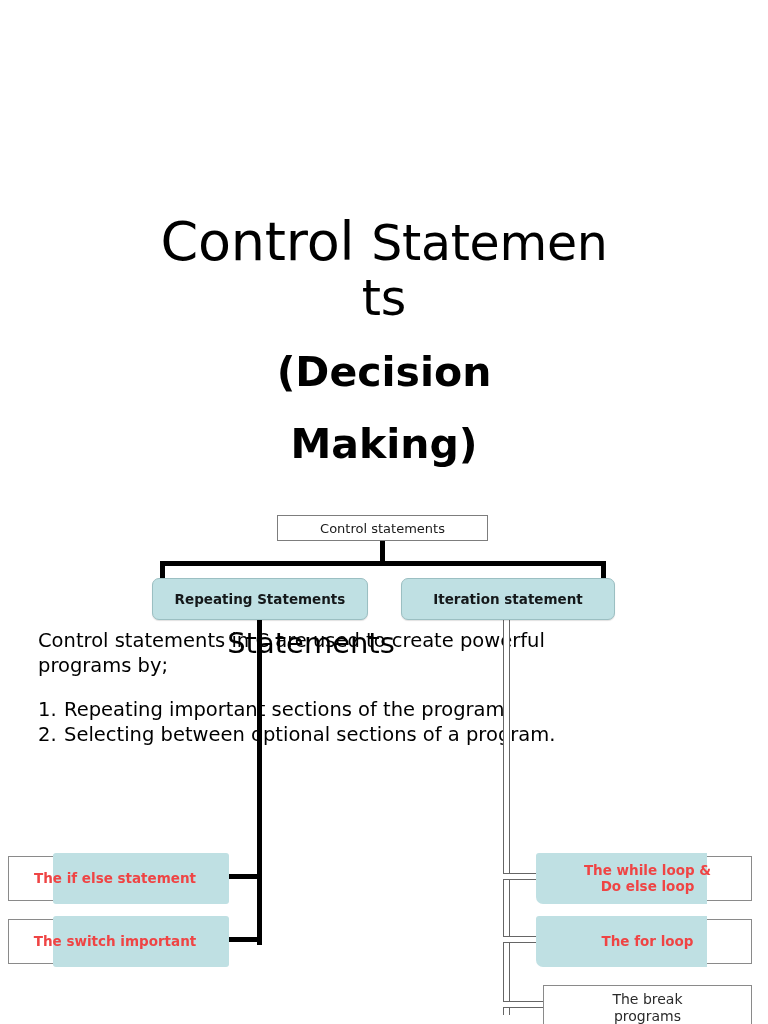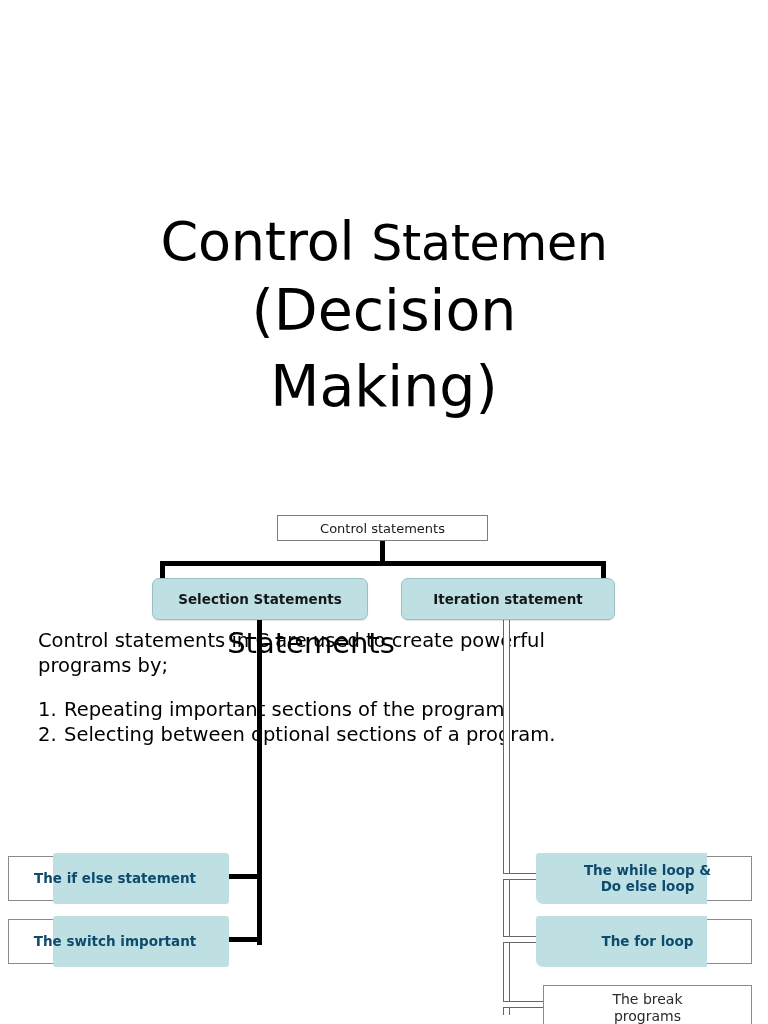--- a/index.html
+++ b/index.html
@@ -41,24 +41,25 @@
     font-size: 49px;
     font-weight: 400;
     letter-spacing: -0.3px;
   }
   #title-line2 {
     font-size: 49px;
     line-height: 1.16;
     text-align: center;
   }
   #title-paren {
-    font-size: 57px;
+    font-size: 41px;
     line-height: 1.30;
     text-align: center;
-    margin-top: 2px;
+    margin-top: 18px;
+    font-weight: bold;
   }
 
   
   #slide-two {
     position: absolute;
     left: 0;
     top: 512px;
     width: 768px;
     height: 512px;
   }
@@ -158,21 +159,21 @@
   }
   .leaf .txt {
     position: absolute;
     inset: 0;
     display: flex;
     align-items: center;
     justify-content: center;
     text-align: center;
     font-size: 13.5px;
     font-weight: bold;
-    color: #0c4a6e;
+    color: #ef4444;
     line-height: 1.16;
     z-index: 2;
   }
 
   
   #leaf-ifelse { left: 8px;  top: 856px; width: 214px; height: 45px; }
   #leaf-ifelse .fill  { left: 44px; right: -8px; border-radius: 3px; }
   #leaf-switch { left: 8px;  top: 919px; width: 214px; height: 45px; }
   #leaf-switch .fill  { left: 44px; right: -8px; border-radius: 3px; }
 
@@ -228,20 +229,21 @@
   #c-it-h3       { left: 503px; top: 1001px; width: 45px; height: 5px; }
 </style>
 </head>
 <body>
 
 <div id="slide-title">
   <div id="title-block">
     <div>
       <span class="title-small">Control </span><span class="title-large">Statemen</span>
     </div>
+    <div id="title-line2">ts</div>
     <div id="title-paren">(Decision</div>
     <div id="title-paren">Making)</div>
   </div>
 </div>
 
 <div id="slide-two">
 
   <div id="section-heading">Control Statements</div>
 
   <div id="body-copy">
@@ -271,21 +273,21 @@
   <div class="conn" id="c-sel-h1"></div>
   <div class="conn" id="c-sel-h2"></div>
 
   <div class="conn-thin-v" id="c-it-v"></div>
   <div class="conn-thin" id="c-it-h1"></div>
   <div class="conn-thin" id="c-it-h2"></div>
   <div class="conn-thin" id="c-it-h3"></div>
 
   <div class="node" id="node-root">Control statements</div>
 
-  <div class="node node-l2" id="node-selection">Selection Statements</div>
+  <div class="node node-l2" id="node-selection">Repeating Statements</div>
   <div class="node node-l2" id="node-iteration">Iteration statement</div>
 
   <div class="leaf" id="leaf-ifelse">
     <div class="fill"></div>
     <div class="txt">The if else statement</div>
   </div>
   <div class="leaf" id="leaf-switch">
     <div class="fill"></div>
     <div class="txt">The switch important</div>
   </div>

